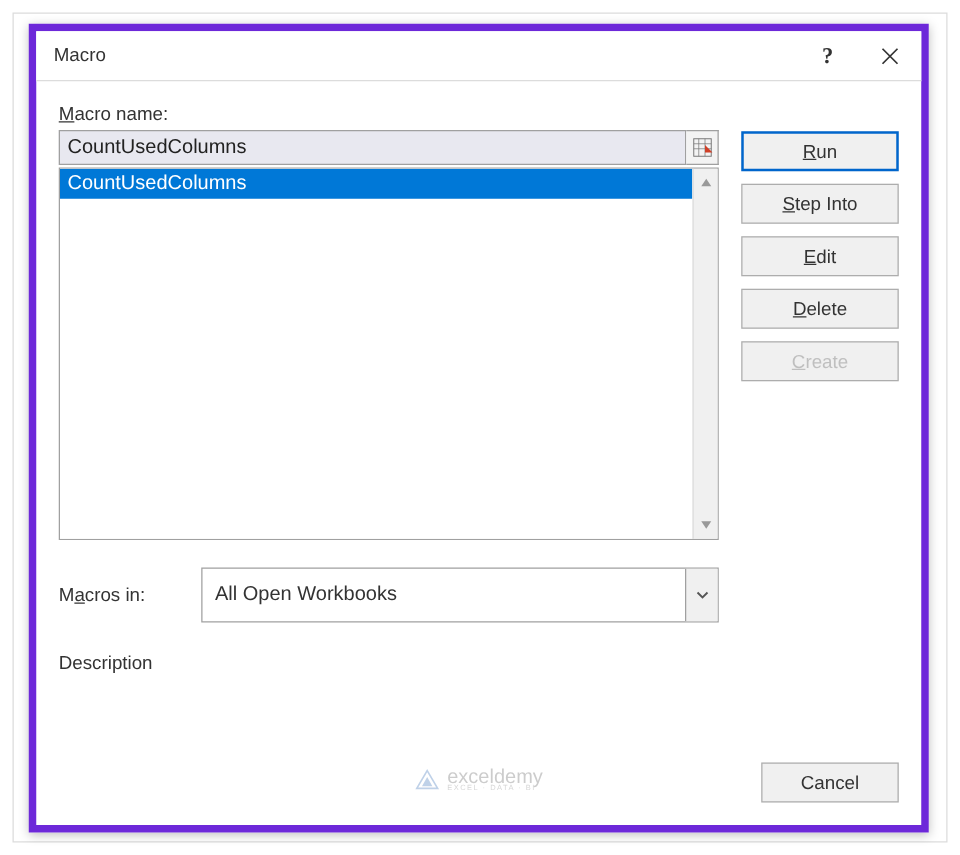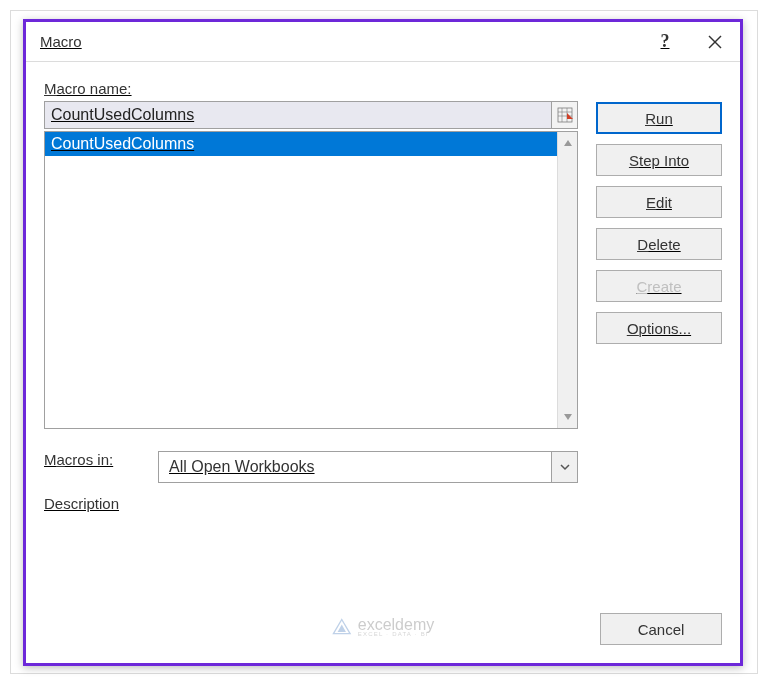--- a/index.html
+++ b/index.html
@@ -15,25 +15,24 @@
     position: absolute;
     top: 10px; left: 10px; right: 10px; bottom: 10px;
     border: 1px solid #dcdcdc;
     background: #fff;
   }
   .dialog {
     position: absolute;
     top: 19px; left: 23px;
     width: 720px; height: 647px;
     background: #fff;
-    border: 3px solid #6d28d9;
+    border: 6px solid #6d28d9;
     box-shadow: 0 2px 8px rgba(0,0,0,0.25);
     display: flex;
     flex-direction: column;
-    text-decoration: underline;
   }
   .titlebar {
     height: 40px;
     display: flex;
     align-items: center;
     padding-left: 14px;
     border-bottom: 1px solid #dcdcdc;
     background: #fff;
   }
   .titlebar .title { font-size: 15px; color: #333; flex: 1; }
@@ -94,28 +93,28 @@
   .scrollbar {
     width: 20px;
     background: #f0f0f0;
     border-left: 1px solid #dcdcdc;
     display: flex; flex-direction: column; justify-content: space-between;
     align-items: center;
     padding: 4px 0;
   }
   .scroll-arrow { color: #888; font-size: 12px; }
   .macros-in-row {
-    display: flex; align-items: flex-start; gap: 14px;
-    margin-bottom: 12px;
+    display: flex; align-items: center; gap: 14px;
+    margin-bottom: 24px;
   }
   .macros-in-row .label { margin-bottom: 0; width: 100px; }
   .select {
     flex: 1;
     border: 1px solid #a0a0a0;
-    height: 32px;
+    height: 44px;
     display: flex; align-items: center;
     background: #fff;
   }
   .select-text { flex: 1; padding: 0 10px; font-size: 16px; color: #333; }
   .select-btn {
     width: 26px; height: 100%;
     border-left: 1px solid #a0a0a0;
     background: #f0f0f0;
     display: flex; align-items: center; justify-content: center;
   }
@@ -126,21 +125,21 @@
     font-size: 15px;
     color: #333;
     display: flex; align-items: center; justify-content: center;
     cursor: default;
   }
   .btn.primary { border: 2px solid #0066cc; }
   .btn.disabled { color: #bfbfbf; }
   .cancel-row {
     position: absolute;
     right: 18px; bottom: 18px;
-    width: 122px;
+    width: 110px;
   }
   .watermark {
     position: absolute;
     left: 50%; bottom: 26px;
     transform: translateX(-50%);
     display: flex; align-items: center; gap: 6px;
     opacity: 0.35;
     font-size: 16px;
     color: #6e6e6e;
     pointer-events: none;
@@ -233,23 +232,20 @@
       </div>
       <div class="btn">
         <span><span class="u">E</span><span>dit</span></span>
       </div>
       <div class="btn">
         <span><span class="u">D</span><span>elete</span></span>
       </div>
       <div class="btn disabled">
         <span><span class="u">C</span><span>reate</span></span>
       </div>
-      <div class="btn">
-        <span><span class="u">O</span><span>ptions...</span></span>
-      </div>
     </div>
 
     <div class="cancel-row">
       <div class="btn">
         <span>Cancel</span>
       </div>
     </div>
 
     <div class="watermark">
       <svg viewBox="0 0 24 24">

